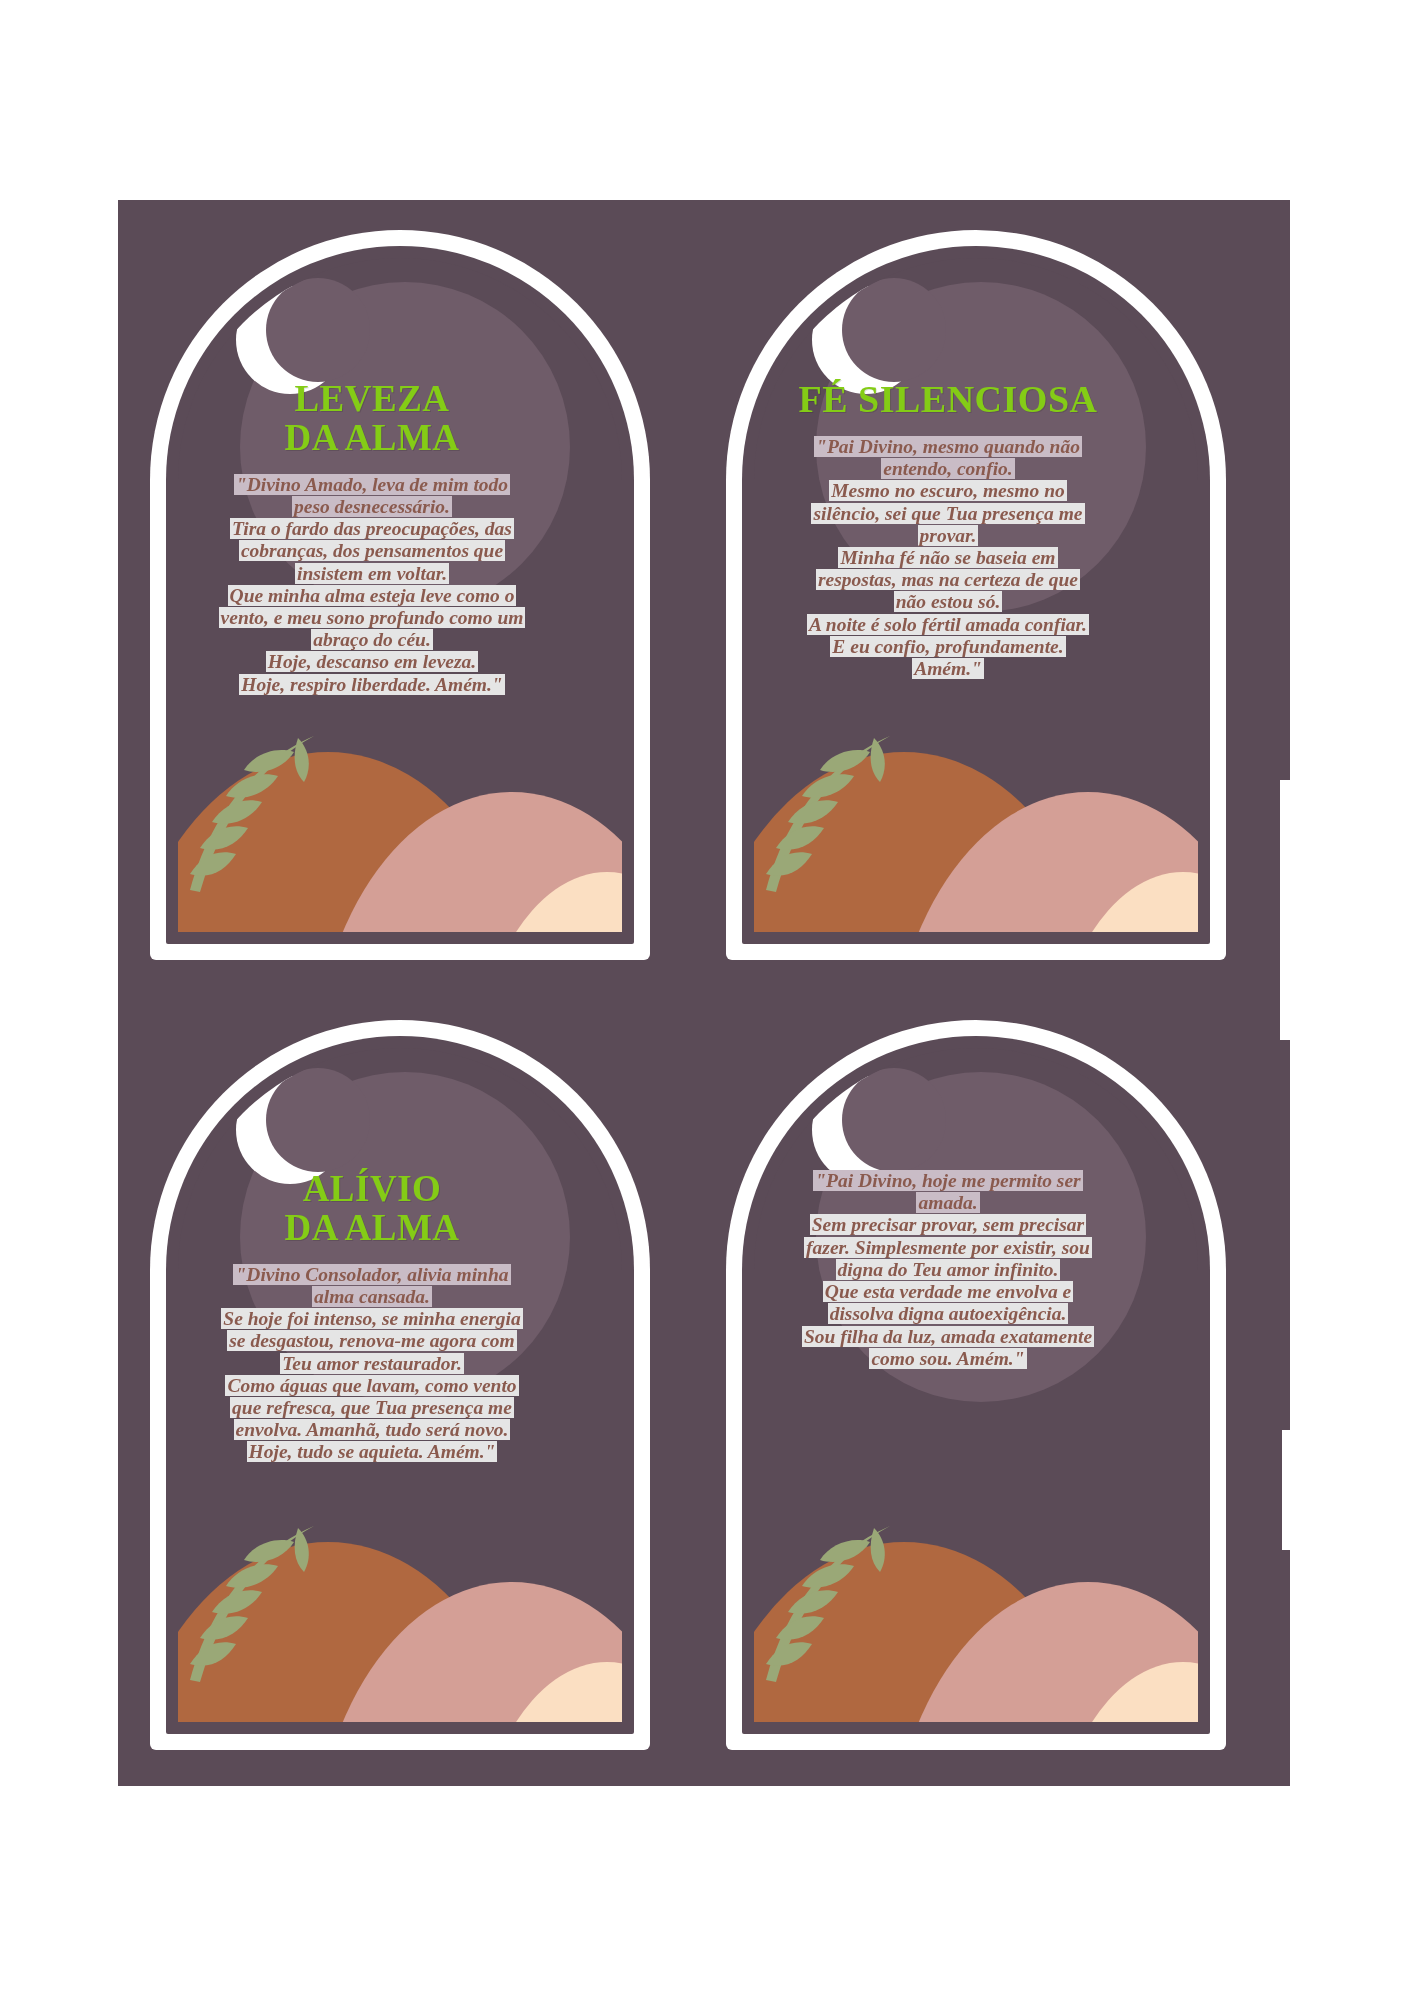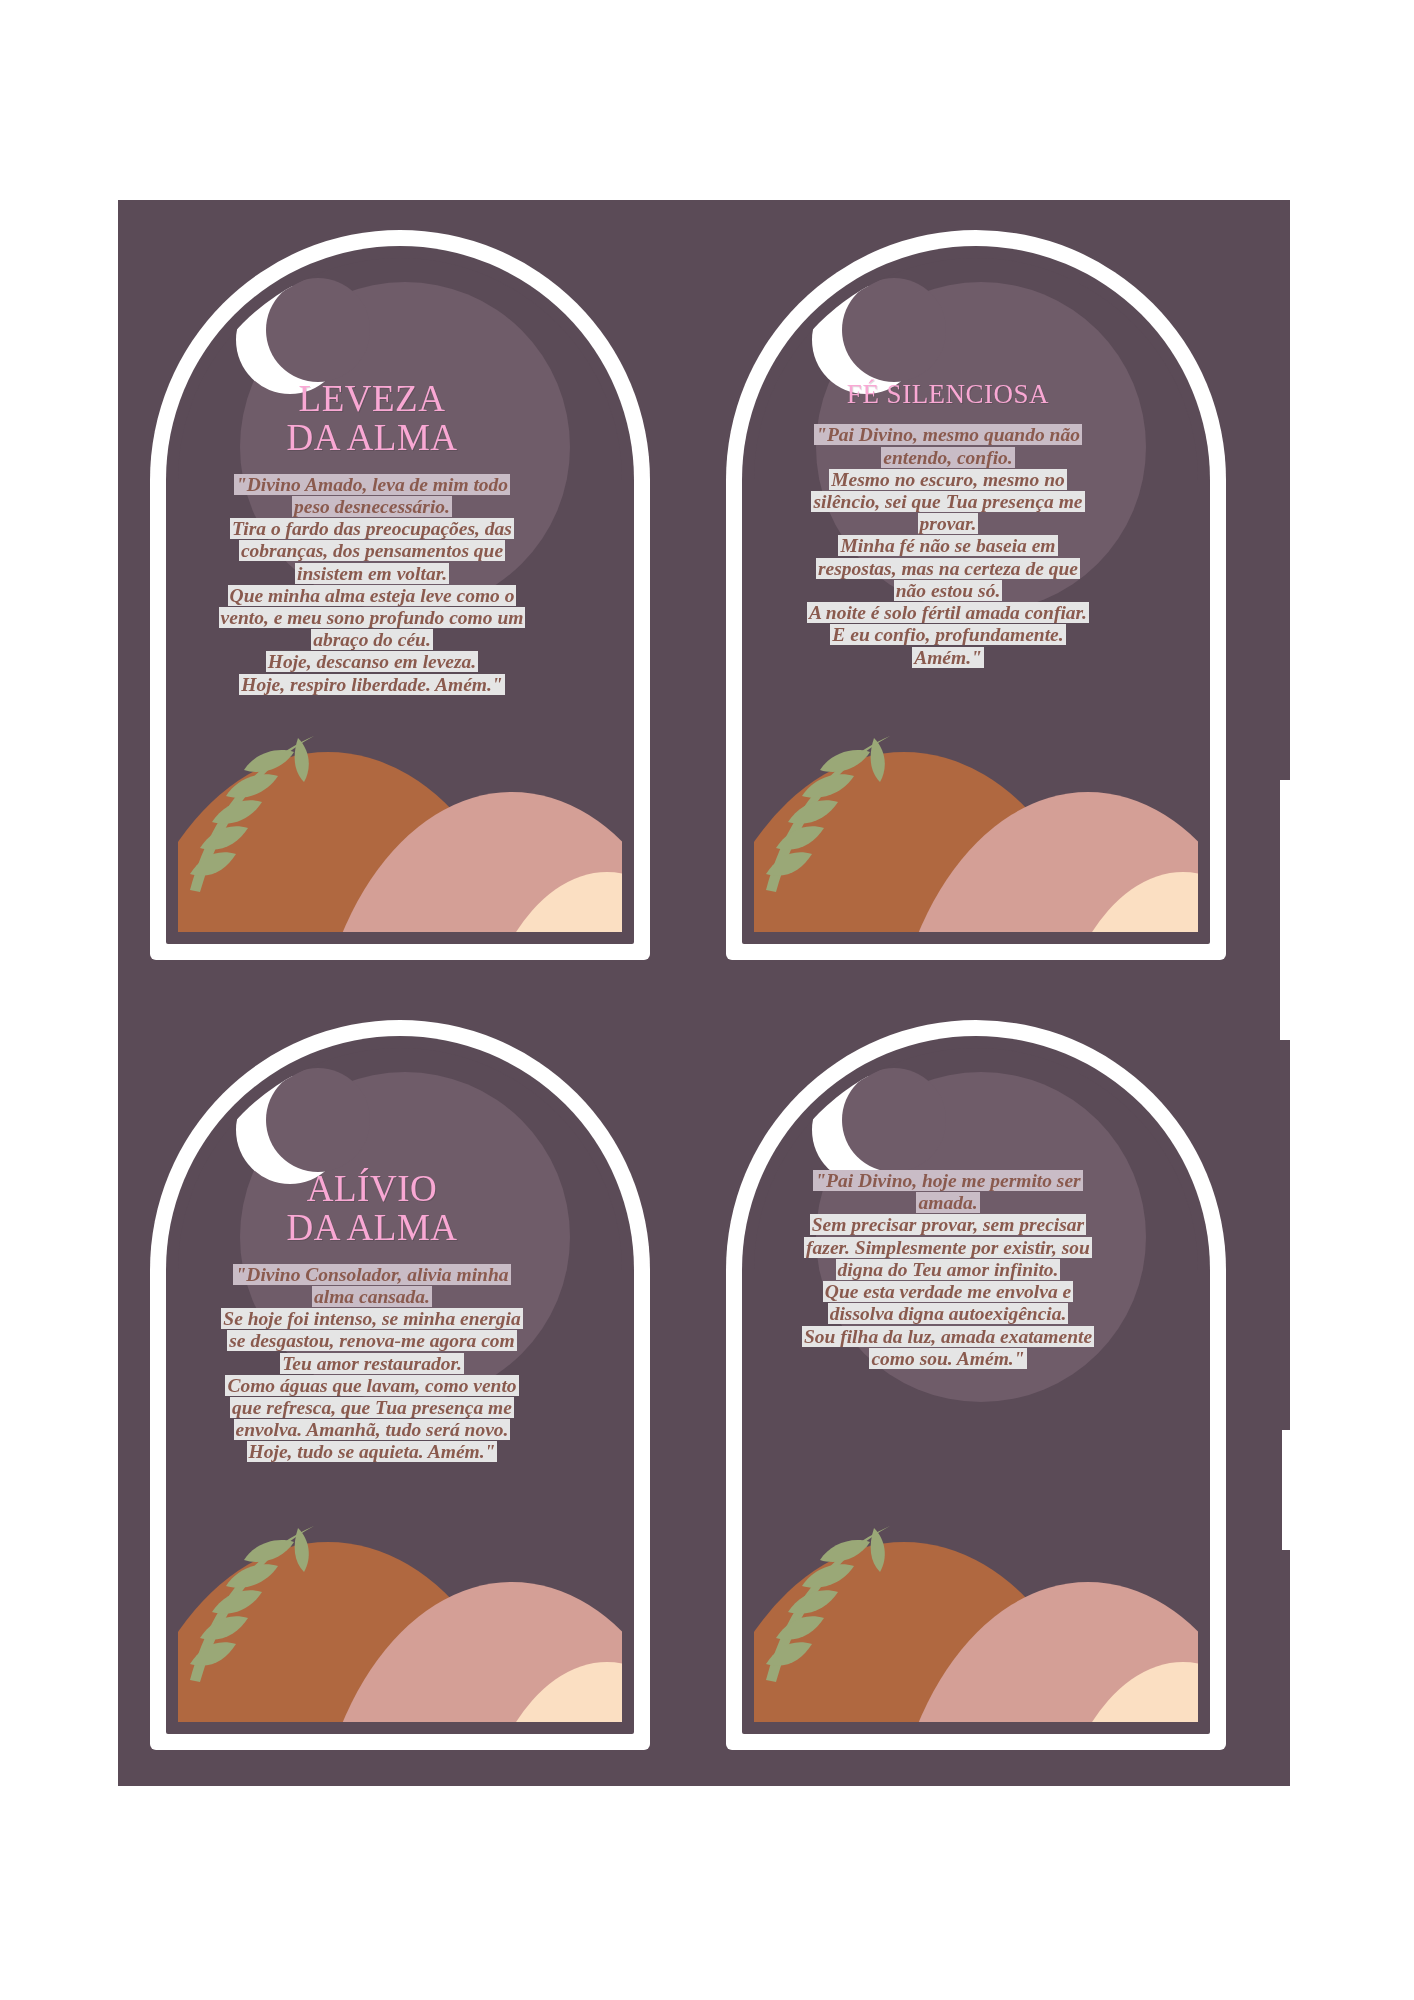--- a/index.html
+++ b/index.html
@@ -152,30 +152,30 @@
   
   .card-text {
     position: absolute;
     left: 30px;
     top: 150px;
     width: 384px;
     text-align: center;
     z-index: 5;
   }
   .card-title {
-    color: #f9a8d4;
+    color: #84cc16;
     font-family: "Liberation Serif", serif;
-    font-weight: normal;
+    font-weight: bold;
     font-size: 37px;
     line-height: 1.05;
     letter-spacing: 0.5px;
     margin: 0 0 16px 0;
     text-shadow: 1px 1px 0 rgba(0,0,0,0.12);
   }
-  .card-title.wide { font-size: 27px; }
+  .card-title.wide { font-size: 38px; }
 
   .prayer {
     margin: 0;
     padding: 0;
     list-style: none;
   }
   .prayer li {
     display: block;
     font-family: "Liberation Serif", serif;
     font-style: italic;

